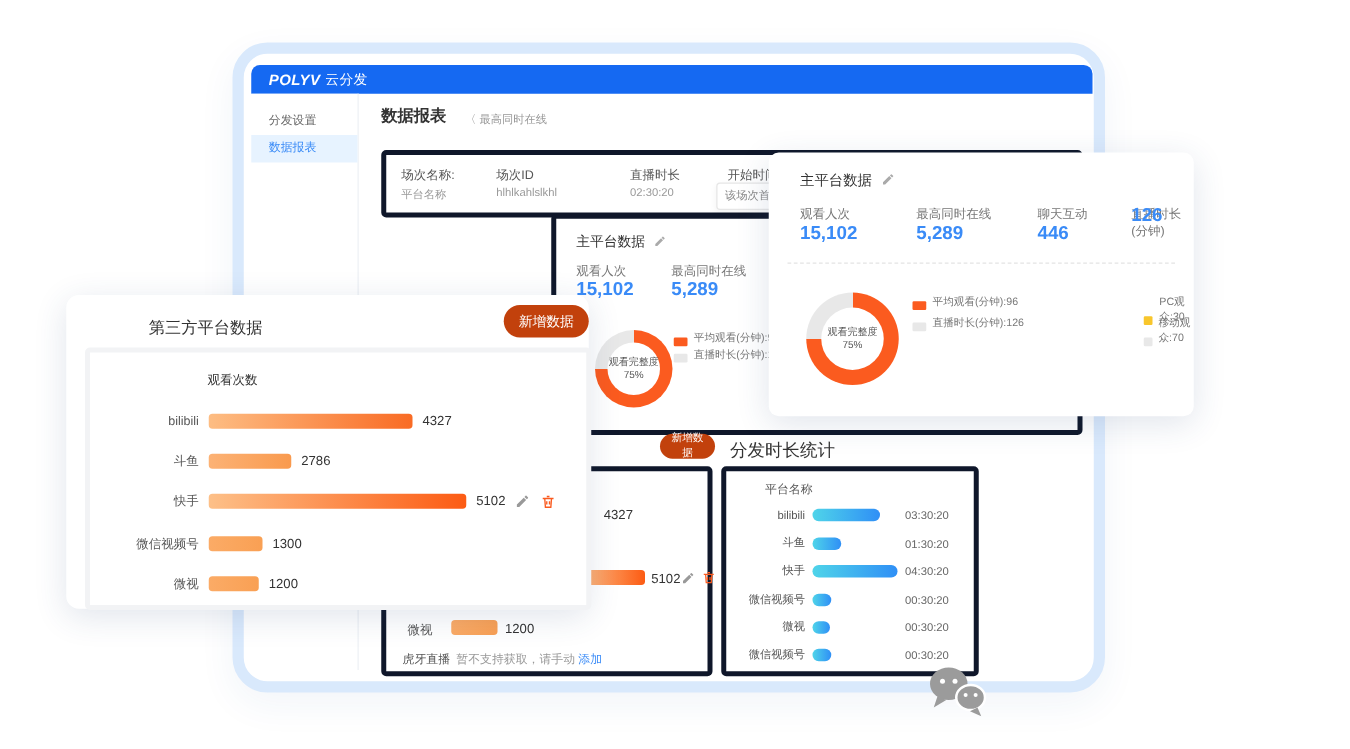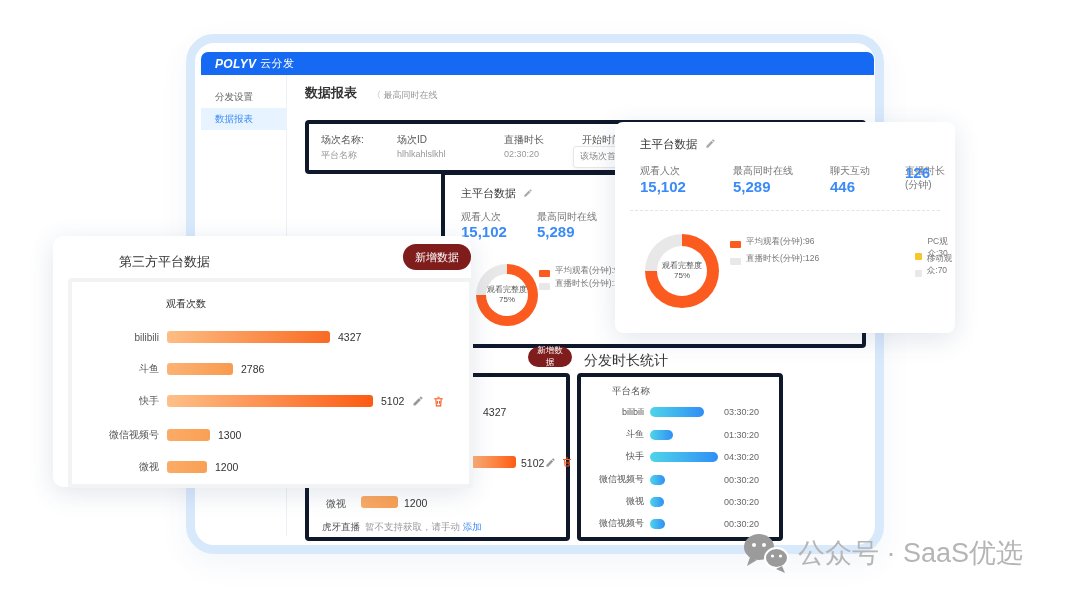--- a/index.html
+++ b/index.html
@@ -21,21 +21,21 @@
   .lbl{font-size:10px;color:#777;}
   .lbl-sm{font-size:9px;color:#999;}
   .big-blue{color:#3a8bf7;font-weight:700;}
   .ttl{font-size:11px;color:#333;font-weight:700;}
   .bar{border-radius:3px;display:inline-block;}
   .donut{border-radius:50%;position:absolute;}
   .donut .hole{position:absolute;background:#fff;border-radius:50%;}
   .donut .ctext{position:absolute;left:0;right:0;top:50%;transform:translateY(-50%);text-align:center;font-size:8px;color:#555;line-height:10px;}
   .leg{display:flex;align-items:flex-end;gap:5px;font-size:8.5px;color:#777;}
   .leg .sw{width:11px;height:7px;border-radius:1px;display:inline-block;}
-  .pill{background:#7f1d1d;color:#fff;border:none;border-radius:13px;display:flex;align-items:center;justify-content:center;cursor:pointer;text-align:center;}
+  .pill{background:#c2410c;color:#fff;border:none;border-radius:13px;display:flex;align-items:center;justify-content:center;cursor:pointer;text-align:center;}
   .float-card{background:#fff;border-radius:8px;box-shadow:0 6px 26px rgba(40,70,120,.14);}
   .dash{border-top:1px dashed #e4e4e4;}
   .tp-row{position:absolute;left:0;width:100%;height:14px;display:flex;align-items:center;}
   .tp-label{width:87px;text-align:right;font-size:10px;color:#555;flex:0 0 87px;}
   .tp-bar{height:12px;border-radius:3px;margin-left:8px;}
   .tp-val{font-size:10.5px;color:#333;margin-left:8px;}
   .dt-row{position:absolute;height:11px;display:flex;align-items:center;}
   .dt-label{width:63px;text-align:right;font-size:9px;color:#555;flex:0 0 63px;}
   .dt-bar{height:10px;border-radius:5px;margin-left:6px;background:linear-gradient(90deg,#4fd4e9,#2f8ff6);}
   .dt-time{position:absolute;left:143px;font-size:9px;color:#666;}
@@ -252,16 +252,15 @@
     <svg width="48" height="42" viewBox="0 0 48 42">
       <ellipse cx="17" cy="15" rx="15" ry="13" fill="#9b9b9b"></ellipse>
       <path d="M8 25 L5 34 L15 28 Z" fill="#9b9b9b"></path>
       <circle cx="12" cy="13" r="2" fill="#fff"></circle>
       <circle cx="22" cy="13" r="2" fill="#fff"></circle>
       <ellipse cx="34.5" cy="26" rx="11.5" ry="10" fill="#9b9b9b" stroke="#fff" stroke-width="2"></ellipse>
       <path d="M40 34 L43 41 L34 37 Z" fill="#9b9b9b"></path>
       <circle cx="30.5" cy="24" r="1.6" fill="#fff"></circle>
       <circle cx="38.5" cy="24" r="1.6" fill="#fff"></circle>
     </svg>
-    <span>公众号 · SaaS优选</span>
   </div>
 
 </div>
 
 </body></html>

